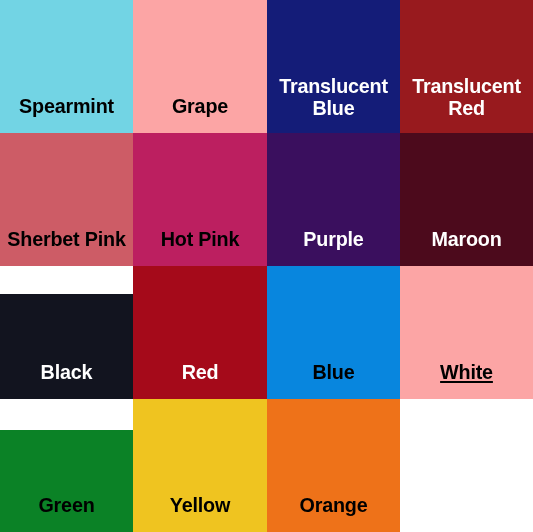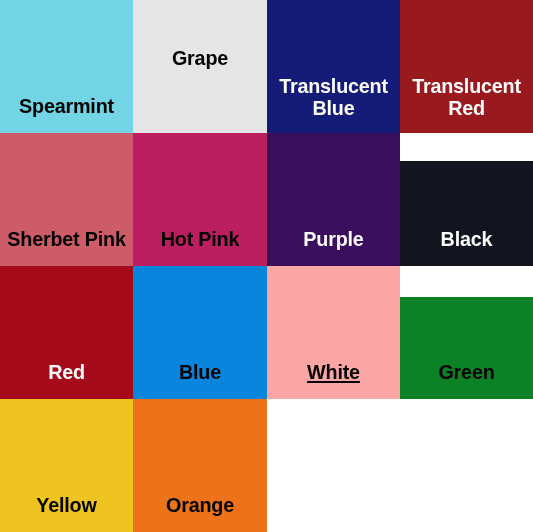--- a/index.html
+++ b/index.html
@@ -56,39 +56,42 @@
     padding-bottom: 14px;
   }
 </style>
 </head>
 <body style="background: rgb(255, 255, 255);">
 
 <div id="swatch-grid" style="width: 533px; height: 532px; border-radius: 28px;">
     <div class="swatch" style="background-color: rgb(114, 212, 228);">
       <span class="swatch-label label-dark" style="color: rgb(0, 0, 0);">Spearmint</span>
     </div>
-    <div class="swatch" style="background-color: #e5e5e5; align-items: center;">
+    <div class="swatch" style="background-color: #fca5a5;">
       <span class="swatch-label label-dark" style="color: rgb(0, 0, 0);">Grape</span>
     </div>
     <div class="swatch" style="background-color: rgb(20, 28, 120);">
       <span class="swatch-label label-light two-line" style="color: rgb(255, 255, 255);">Translucent
 Blue</span>
     </div>
     <div class="swatch" style="background-color: rgb(152, 26, 30);">
       <span class="swatch-label label-light two-line" style="color: rgb(255, 255, 255);">Translucent
 Red</span>
     </div>
     <div class="swatch" style="background-color: rgb(205, 92, 102);">
       <span class="swatch-label label-dark" style="color: rgb(0, 0, 0);">Sherbet Pink</span>
     </div>
     <div class="swatch" style="background-color: rgb(188, 31, 96);">
       <span class="swatch-label label-dark" style="color: rgb(0, 0, 0);">Hot Pink</span>
     </div>
     <div class="swatch" style="background-color: rgb(58, 15, 94);">
       <span class="swatch-label label-light" style="color: rgb(255, 255, 255);">Purple</span>
+    </div>
+    <div class="swatch" style="background-color: rgb(76, 10, 28);">
+      <span class="swatch-label label-light" style="color: rgb(255, 255, 255);">Maroon</span>
     </div>
     <div class="swatch" style="background-color: rgb(18, 20, 31); margin-top: 28px;">
       <span class="swatch-label label-light" style="color: rgb(255, 255, 255);">Black</span>
     </div>
     <div class="swatch" style="background-color: rgb(165, 10, 26);">
       <span class="swatch-label label-light" style="color: rgb(255, 255, 255);">Red</span>
     </div>
     <div class="swatch" style="background-color: rgb(8, 134, 222);">
       <span class="swatch-label label-dark" style="color: rgb(0, 0, 0);">Blue</span>
     </div>

